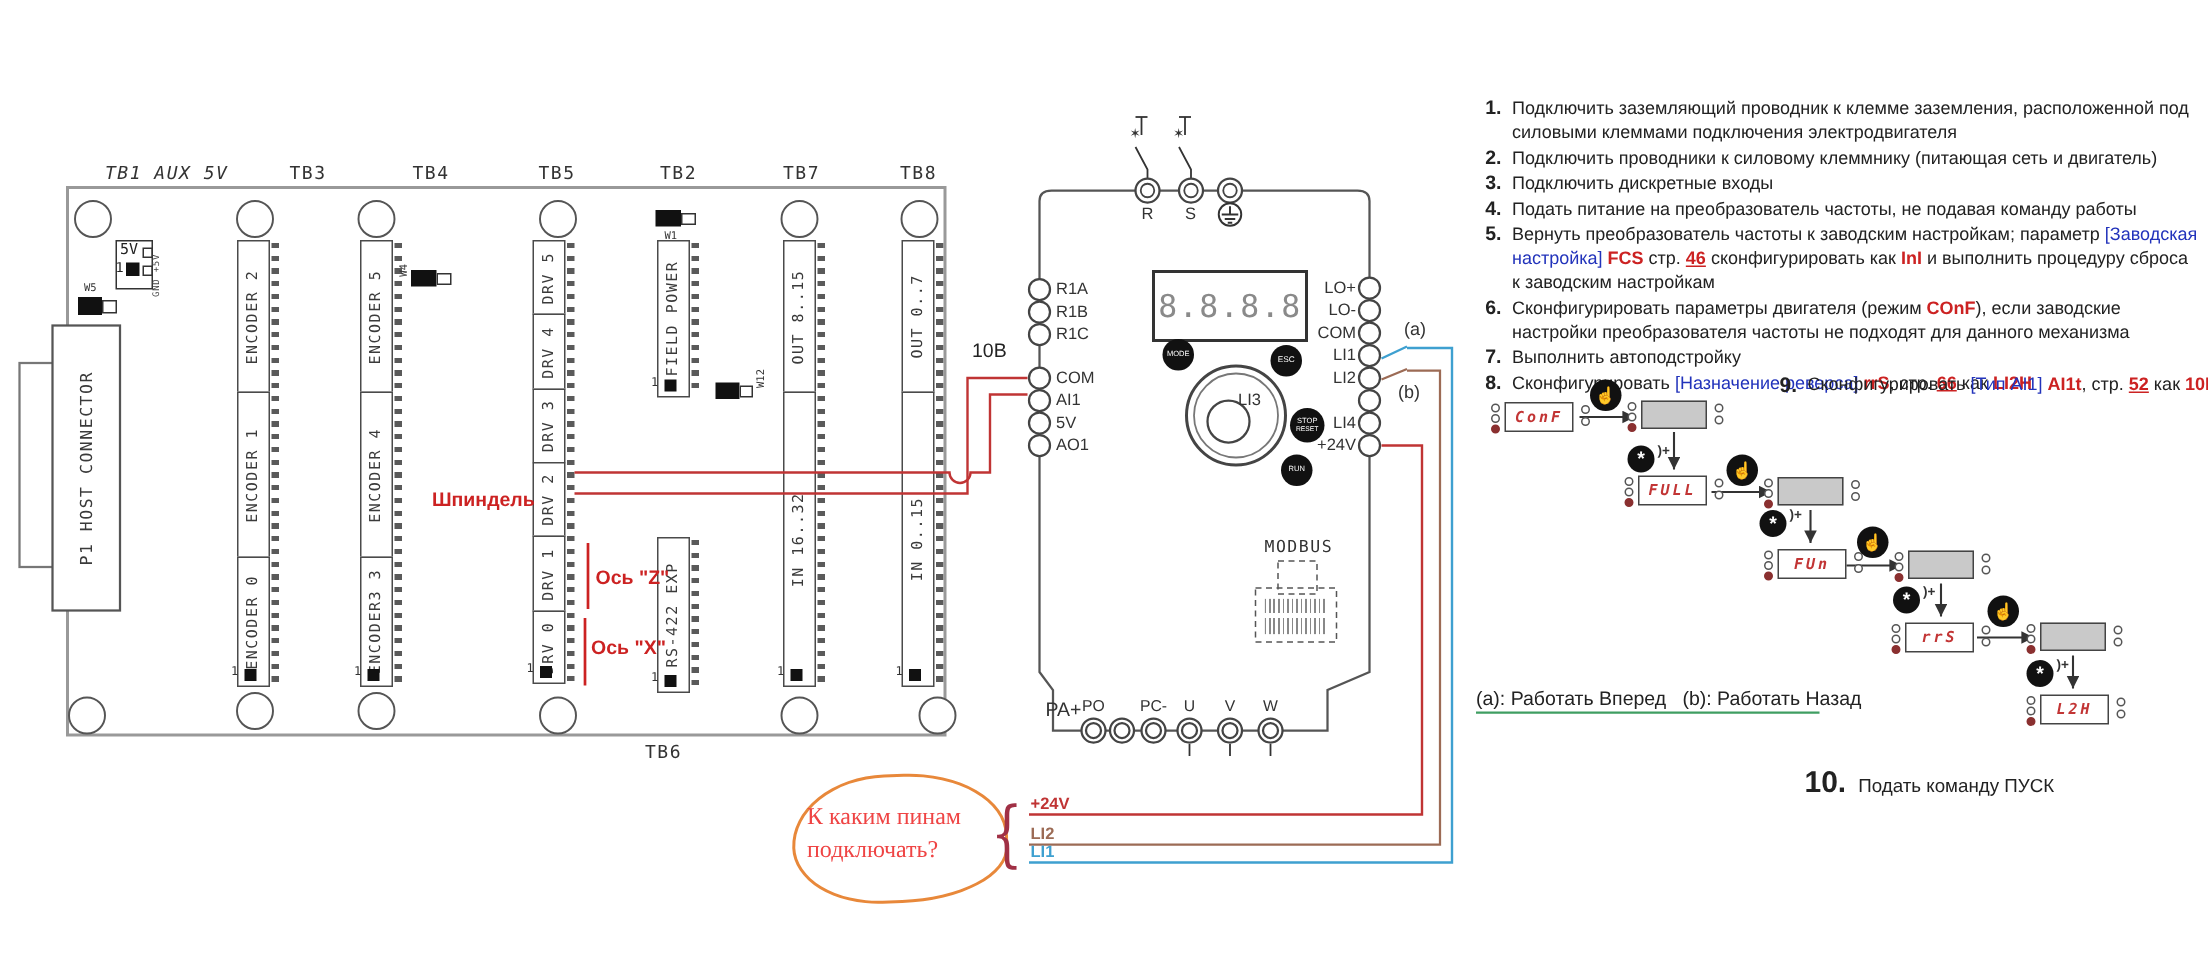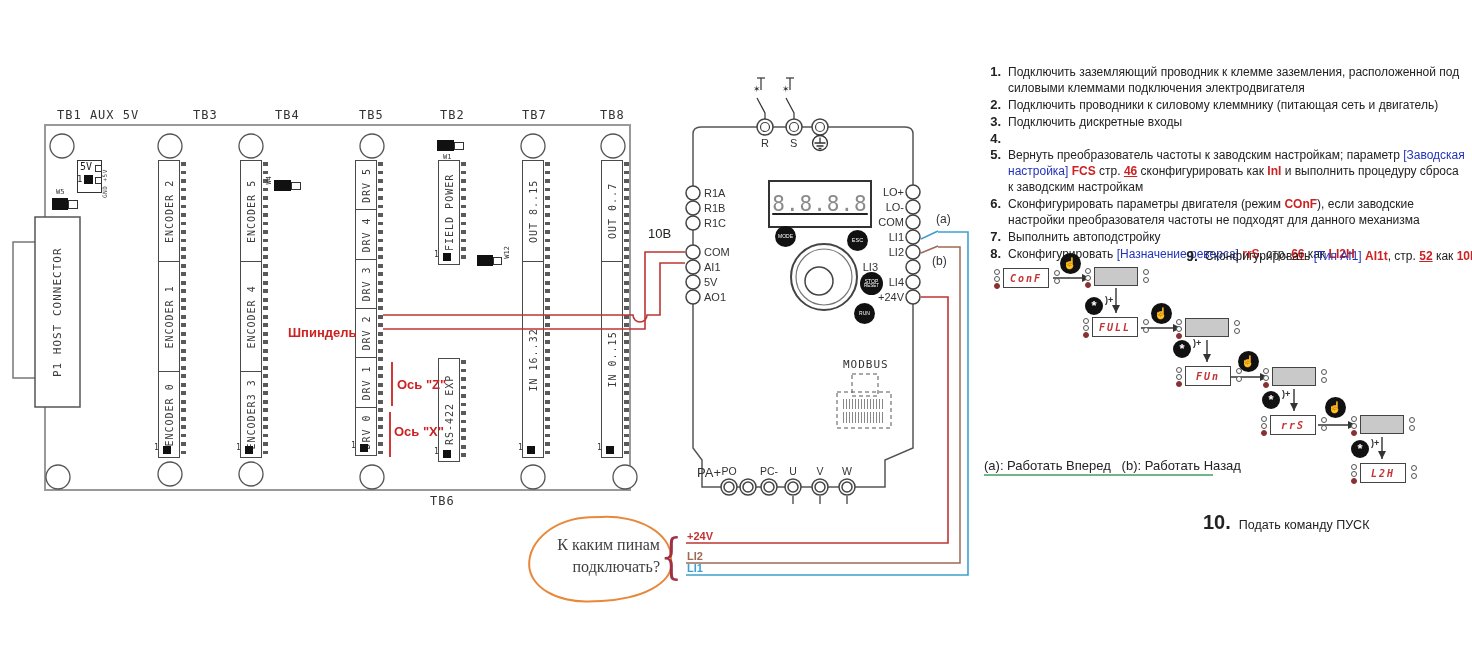--- a/index.html
+++ b/index.html
@@ -42,21 +42,21 @@
   .t-red{color:var(--red-txt);font-weight:bold;}
   .t-redu{color:var(--red-txt);font-weight:bold;text-decoration:underline;}
   .wirelabel{position:absolute;font-size:11px;font-weight:bold;white-space:nowrap;}
 </style>
 </head>
 <body>
 
 <div id="stage">
 
   <div id="board-layer">
-      <div class="hdr" style="position: absolute; left: 57px; top: 108px;">TB1 AUX 5V</div>
+      <div class="hdr" style="position: absolute; left: 70px; top: 108px; font-style: italic;">TB1 AUX 5V</div>
       <div class="hdr" style="position: absolute; left: 193px; top: 108px;">TB3</div>
       <div class="hdr" style="position: absolute; left: 275px; top: 108px;">TB4</div>
       <div class="hdr" style="position: absolute; left: 359px; top: 108px;">TB5</div>
       <div class="hdr" style="position: absolute; left: 440px; top: 108px;">TB2</div>
       <div class="hdr" style="position: absolute; left: 522px; top: 108px;">TB7</div>
       <div class="hdr" style="position: absolute; left: 600px; top: 108px;">TB8</div>
       <div class="col-section" style="position: absolute; left: 158px; top: 160px; width: 22px; height: 102px;">
         <div class="vlabel">ENCODER 2</div>
       </div>
       <div class="col-section" style="position: absolute; left: 158px; top: 260.5px; width: 22px; height: 111.5px;">
@@ -295,21 +295,21 @@
 
     <div class="red-ann" style="left:288px;top:325px;">Шпиндель</div>
     <div class="red-ann" style="left:397px;top:377px;">Ось "Z"</div>
     <div class="red-ann" style="left:394px;top:424px;">Ось "X"</div>
 
     <div class="abs" style="left:648px;top:226px;font-size:13px;color:#222;">10В</div>
     <div class="abs" style="left:761px;top:137px;font-size:11px;color:#333;">R</div>
     <div class="abs" style="left:790px;top:137px;font-size:11px;color:#333;">S</div>
 
     <div class="abs" style="left:768px;top:180px;width:104px;height:48px;border:2px solid #333;box-sizing:border-box;background:#fff;
-         display:flex;align-items:center;justify-content:center;text-decoration:underline;">
+         display:flex;align-items:center;justify-content:center;">
       <span class="mono" style="font-size:21px;color:#8a8a8a;letter-spacing:1px;">8.8.8.8</span>
     </div>
 
     <div class="btn" style="left:775px;top:226px;width:21px;height:21px;font-size:5px;">MODE</div>
     <div class="btn" style="left:847px;top:230px;width:21px;height:21px;font-size:5.5px;">ESC</div>
     <div class="btn" style="left:860px;top:272px;width:23px;height:23px;flex-direction:column;">
       <span style="font-size:5px;">STOP</span>
       <span style="font-size:4.5px;">RESET</span>
     </div>
     <div class="btn" style="left:854px;top:303px;width:21px;height:21px;font-size:5px;">RUN</div>
@@ -321,41 +321,42 @@
 
     <div class="abs" style="left:936px;top:212px;font-size:12px;color:#333;">(a)</div>
     <div class="abs" style="left:932px;top:254px;font-size:12px;color:#333;">(b)</div>
 
     <div class="wirelabel" style="left:687px;top:530px;color:var(--red-wire);">+24V</div>
     <div class="wirelabel" style="left:687px;top:550px;color:var(--brown-wire);">LI2</div>
     <div class="wirelabel" style="left:687px;top:562px;color:var(--blue-wire);">LI1</div>
 
     <div class="abs" style="left:528px;top:516px;width:140px;height:82px;border:2.5px solid var(--orange);border-radius:48% 52% 55% 45%/60% 55% 45% 50%;
          transform:rotate(-2deg);"></div>
-    <div class="abs serif" style="left:538px;top:534px;width:122px;text-align:right;font-size:16px;color:#404040;line-height:22px;">
+    <div class="abs serif" style="left:538px;top:534px;width:122px;text-align:left;font-size:16px;color:#ef4444;line-height:22px;">
       <div>К каким пинам</div>
       <div>подключать?</div>
     </div>
     <div class="abs" style="left:656px;top:528px;font-size:48px;color:#a03045;transform:scaleX(0.7);font-family:'DejaVu Serif',serif;">{</div>
 
     <div id="instr" class="abs" style="left:983px;top:64px;width:482px;">
         <div class="instr-item">
           <span class="instr-num">1.</span>
           <span class="instr-txt"><span>Подключить заземляющий проводник к клемме  заземления, расположенной под силовыми клеммами подключения электродвигателя</span></span>
         </div>
         <div class="instr-item">
           <span class="instr-num">2.</span>
           <span class="instr-txt"><span>Подключить проводники к силовому клеммнику (питающая сеть и двигатель)</span></span>
         </div>
         <div class="instr-item">
           <span class="instr-num">3.</span>
           <span class="instr-txt"><span>Подключить дискретные входы</span></span>
         </div>
         <div class="instr-item">
           <span class="instr-num">4.</span>
+          <span class="instr-txt"><span>Подать питание на преобразователь частоты, не подавая команду работы</span></span>
         </div>
         <div class="instr-item">
           <span class="instr-num">5.</span>
           <span class="instr-txt"><span>Вернуть преобразователь частоты к заводским настройкам; параметр </span><span class="t-blue">[Заводская настройка]</span><span> </span><span class="t-red">FCS</span><span> стр. </span><span class="t-redu">46</span><span> сконфигурировать как </span><span class="t-red">InI</span><span> и выполнить процедуру сброса к заводским настройкам</span></span>
         </div>
         <div class="instr-item">
           <span class="instr-num">6.</span>
           <span class="instr-txt"><span>Сконфигурировать параметры двигателя (режим </span><span class="t-red">COnF</span><span>), если заводские настройки преобразователя частоты не подходят для данного механизма</span></span>
         </div>
         <div class="instr-item">
@@ -467,21 +468,21 @@
       <div class="term-label" style="position: absolute; left: 704px; top: 217px;">R1C</div>
       <div class="term-label" style="position: absolute; left: 704px; top: 246px;">COM</div>
       <div class="term-label" style="position: absolute; left: 704px; top: 261px;">AI1</div>
       <div class="term-label" style="position: absolute; left: 704px; top: 276px;">5V</div>
       <div class="term-label" style="position: absolute; left: 704px; top: 291px;">AO1</div>
       <div class="term-label" style="position: absolute; left: 862px; top: 186px; width: 42px; text-align: right;">LO+</div>
       <div class="term-label" style="position: absolute; left: 862px; top: 201px; width: 42px; text-align: right;">LO-</div>
       <div class="term-label" style="position: absolute; left: 862px; top: 216px; width: 42px; text-align: right;">COM</div>
       <div class="term-label" style="position: absolute; left: 862px; top: 231px; width: 42px; text-align: right;">LI1</div>
       <div class="term-label" style="position: absolute; left: 862px; top: 246px; width: 42px; text-align: right;">LI2</div>
-      <div class="term-label" style="position: absolute; left: 836px; top: 261px; width: 42px; text-align: right;">LI3</div>
+      <div class="term-label" style="position: absolute; left: 812px; top: 261px; width: 42px; text-align: center;">LI3</div>
       <div class="term-label" style="position: absolute; left: 862px; top: 276px; width: 42px; text-align: right;">LI4</div>
       <div class="term-label" style="position: absolute; left: 862px; top: 291px; width: 42px; text-align: right;">+24V</div>
       <div class="term-label" style="position: absolute; left: 714px; top: 465px; width: 30px; text-align: center; font-size: 10.5px;">PO</div>
       <div class="term-label" style="position: absolute; left: 694px; top: 465px; width: 30px; text-align: center; font-size: 13px;">PA+</div>
       <div class="term-label" style="position: absolute; left: 754px; top: 465px; width: 30px; text-align: center; font-size: 10.5px;">PC-</div>
       <div class="term-label" style="position: absolute; left: 778px; top: 465px; width: 30px; text-align: center; font-size: 10.5px;">U</div>
       <div class="term-label" style="position: absolute; left: 805px; top: 465px; width: 30px; text-align: center; font-size: 10.5px;">V</div>
       <div class="term-label" style="position: absolute; left: 832px; top: 465px; width: 30px; text-align: center; font-size: 10.5px;">W</div>
       <div style="position: absolute; left: 753px; top: 84px; font-size: 9px; color: rgb(51, 51, 51);">✶</div>
       <div style="position: absolute; left: 782px; top: 84px; font-size: 9px; color: rgb(51, 51, 51);">✶</div>

